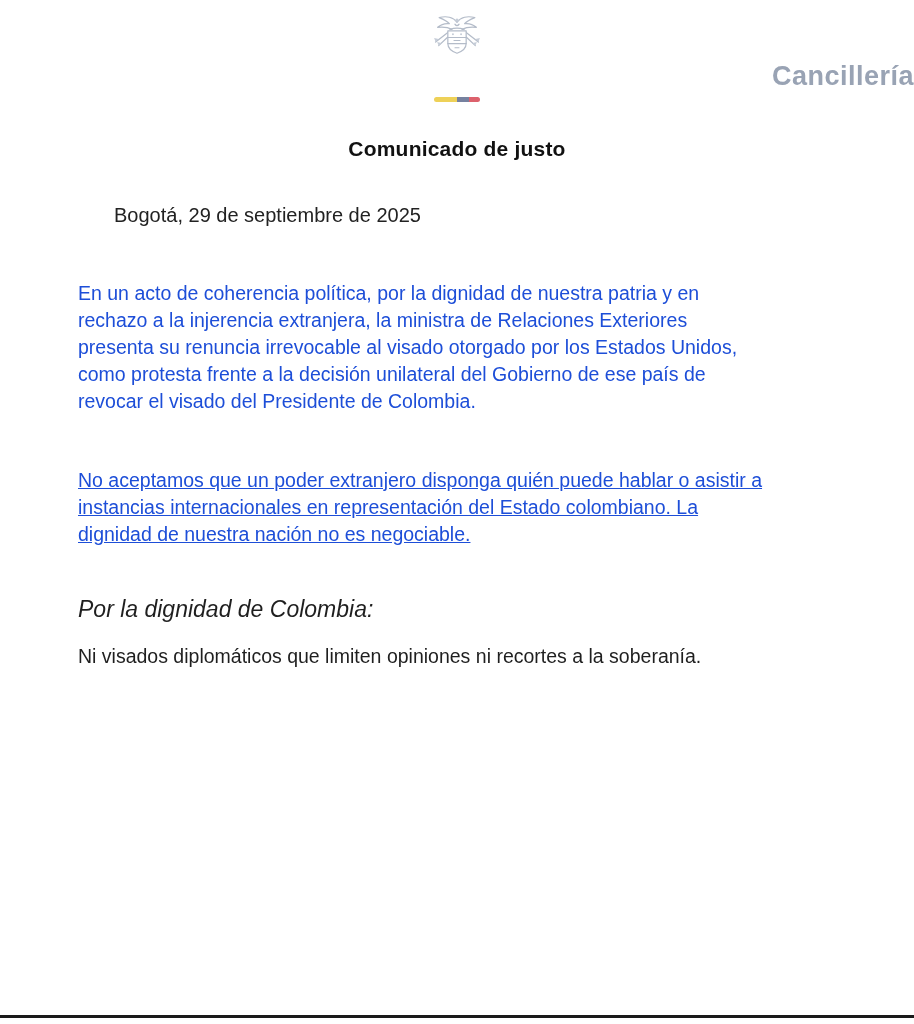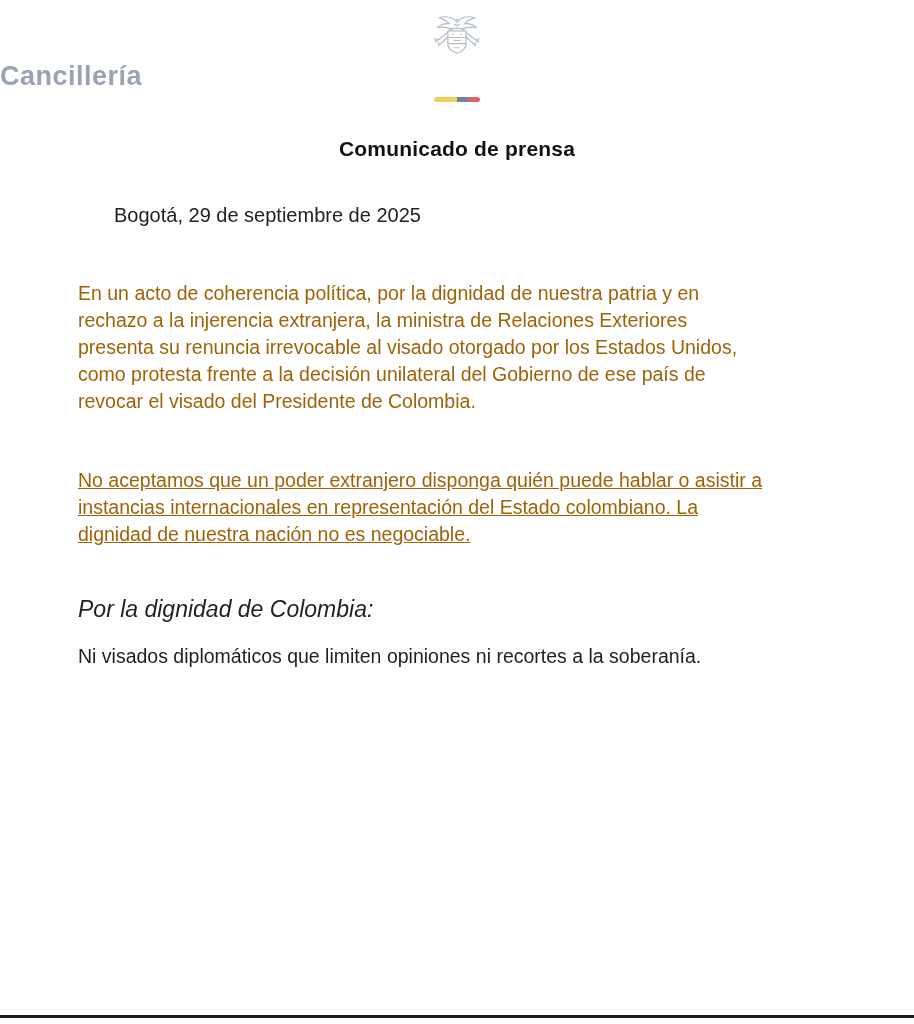--- a/index.html
+++ b/index.html
@@ -13,21 +13,21 @@
     position: relative;
     width: 914px;
     height: 1024px;
     background: #ffffff;
     overflow: hidden;
   }
 
   
   .header {
     padding-top: 14px;
-    text-align: left;
+    text-align: right;
   }
   .crest {
     display: block;
     margin: 0 auto;
   }
   .wordmark {
     display: block;
     margin-top: 0;
     font-size: 27px;
     line-height: 28px;
@@ -65,21 +65,21 @@
     font-size: 20px;
     line-height: 26px;
     color: #222222;
     margin-left: 36px;
   }
   .para {
     margin-top: 50px;
     font-size: 19.5px;
     line-height: 27px;
     white-space: pre-line;
-    color: #a16207;
+    color: #1d4ed8;
   }
   .para.p1 { margin-top: 52px; }
   .para.p2 { margin-top: 50px; }
   .para.p3 { margin-top: 52px; text-decoration: underline; }
   .para.p4 { margin-top: 46px; }
   .closing {
     margin-top: 48px;
     font-size: 23px;
     line-height: 27px;
     font-style: italic;
@@ -138,21 +138,21 @@
 
     <span class="wordmark" style="color: rgb(153, 163, 180);">Cancillería</span>
 
     <div class="flag-bar">
       <span class="flag-seg yellow" style="background: rgb(238, 209, 88);"></span>
       <span class="flag-seg blue" style="background: rgb(118, 129, 159);"></span>
       <span class="flag-seg red" style="background: rgb(220, 97, 108);"></span>
     </div>
   </div>
 
-  <div class="doc-title">Comunicado de prensa</div>
+  <div class="doc-title">Comunicado de justo</div>
 
   <div class="content">
     <div class="dateline">Bogotá, 29 de septiembre de 2025</div>
 
     <p class="para p1">En un acto de coherencia política, por la dignidad de nuestra patria y en
 rechazo a la injerencia extranjera, la ministra de Relaciones Exteriores
 presenta su renuncia irrevocable al visado otorgado por los Estados Unidos,
 como protesta frente a la decisión unilateral del Gobierno de ese país de
 revocar el visado del Presidente de Colombia.</p>
 

